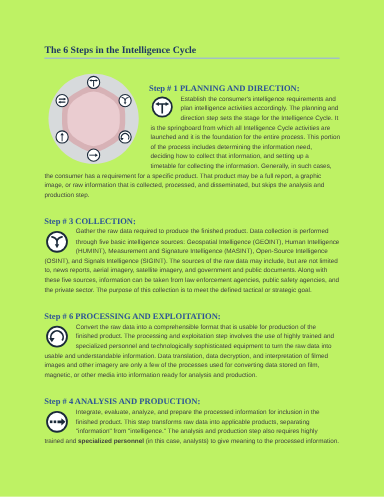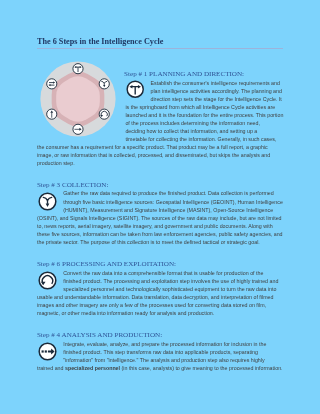--- a/index.html
+++ b/index.html
@@ -1,23 +1,23 @@
 <!DOCTYPE html>
 <html><head>
 <meta charset="utf-8">
 <title>The 6 Steps in the Intelligence Cycle</title>
 <style>
   html,body{margin:0;padding:0;}
   body{width:320px;height:414px;background:#ffffff;font-family:"Liberation Sans",sans-serif;overflow:hidden;}
-  .page{position:relative;width:320px;height:414px;background:#7dd3fc;}
+  .page{position:relative;width:320px;height:414px;background:#bef264;}
   .doc{position:absolute;left:37px;top:36.5px;width:246px;height:0;}
   h1.title{font-family:"Liberation Serif",serif;font-weight:bold;font-size:8.2px;line-height:9px;color:#1F3864;margin:0;white-space:nowrap;}
   .rule{height:1px;background:#9CB3DB;margin-top:2px;width:246px;}
   .sec{position:absolute;left:0;top:0;width:246px;height:0;}
-  h2{font-family:"Liberation Serif",serif;font-weight:normal;font-size:7.1px;line-height:8px;color:#2E5496;margin:0;white-space:nowrap;position:absolute;text-align:center;}
+  h2{font-family:"Liberation Serif",serif;font-weight:bold;font-size:7.1px;line-height:8px;color:#2E5496;margin:0;white-space:nowrap;position:absolute;text-align:center;}
   .lines{position:absolute;left:0;top:0;width:246px;}
   .ln{position:absolute;font-size:5.3px;line-height:8px;color:#3F3F3F;white-space:nowrap;}
   .wheel{position:absolute;width:76px;height:76px;}
   .stepicon{position:absolute;width:18.5px;height:18.5px;}
   svg{display:block;overflow:visible;}
   b{font-weight:bold;}
   .defs{position:absolute;width:0;height:0;overflow:hidden;}
 </style>
 </head>
 <body>

